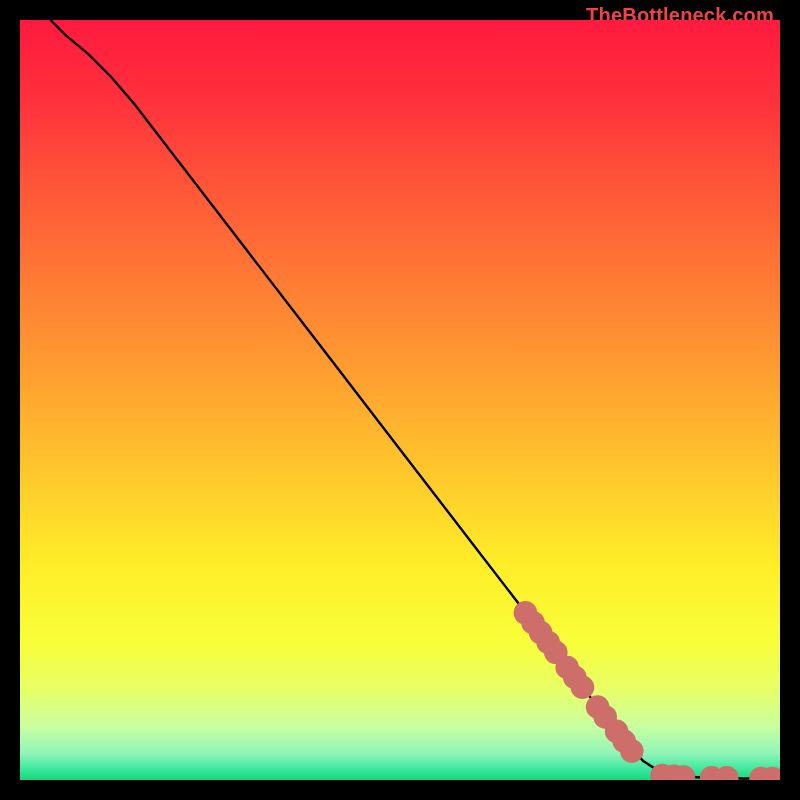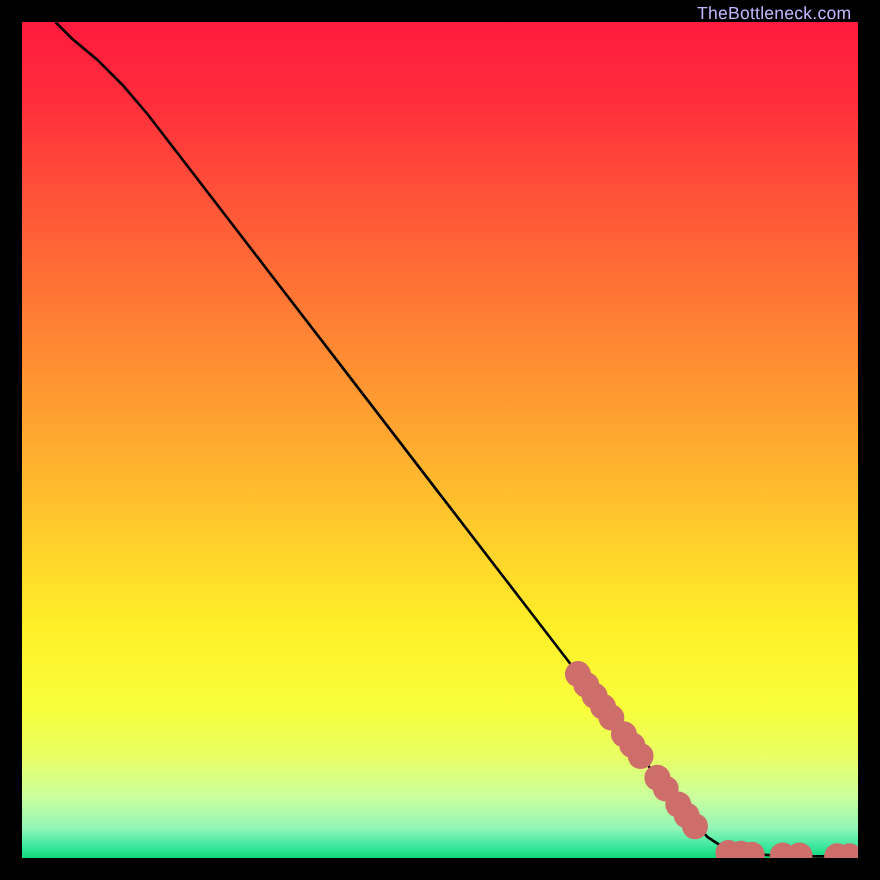--- a/index.html
+++ b/index.html
@@ -15,23 +15,23 @@
     left: 20px;
     top: 20px;
     width: 760px;
     height: 760px;
     background: #000;
   }
   .attribution {
     position: absolute;
     top: 4px;
     right: 26px;
-    color: #c4b5fd;
-    font-size: 16px;
-    font-weight: 400;
+    color: #ef4444;
+    font-size: 20px;
+    font-weight: 700;
     letter-spacing: 0.2px;
   }
   svg {
     display: block;
   }
 </style>
 </head>
 <body>
 
 <div class="attribution">TheBottleneck.com</div>

